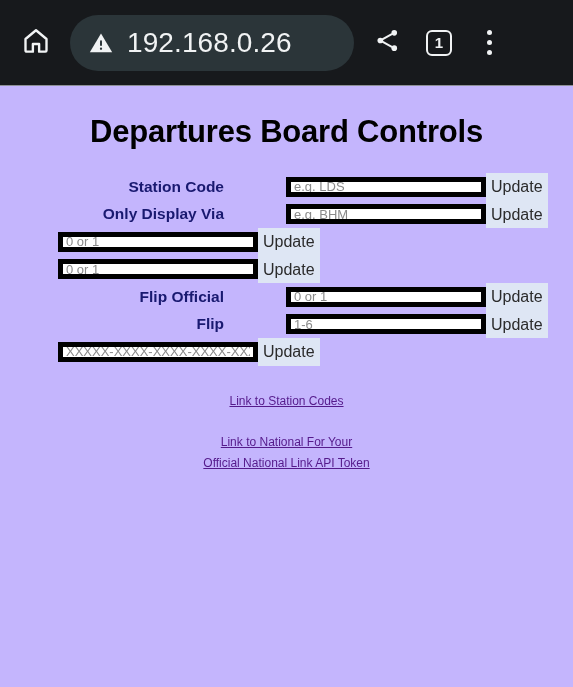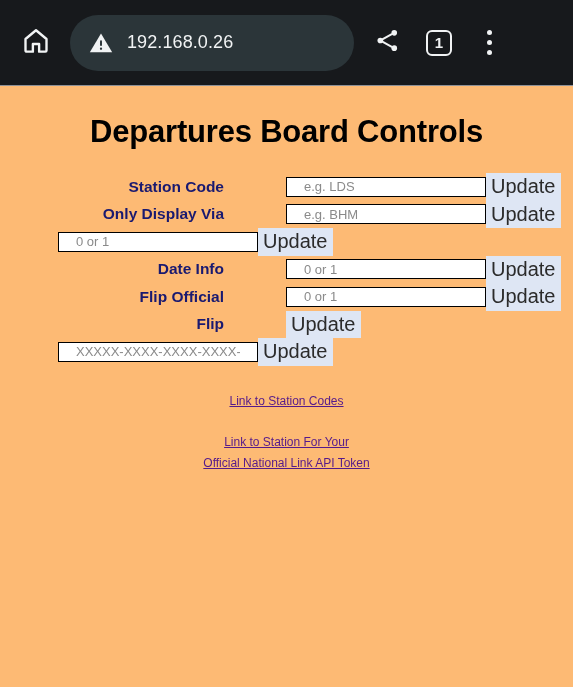--- a/index.html
+++ b/index.html
@@ -50,21 +50,21 @@
     flex: 0 0 auto;
     width: 26px;
     height: 26px;
     display: flex;
     align-items: center;
     justify-content: center;
   }
   #omnibox-url {
     margin-left: 13px;
     color: #f1f3f4;
-    font-size: 18px;
+    font-size: 28px;
     letter-spacing: 0.1px;
     white-space: nowrap;
     overflow: hidden;
     font-family: "Liberation Sans", sans-serif;
   }
   .toolbar-action {
     width: 42px;
     height: 42px;
     display: flex;
     align-items: center;
@@ -96,21 +96,21 @@
     height: 5px;
     border-radius: 50%;
     background: #f1f3f4;
     margin: 2.4px 0;
   }
 
   
   #page-content {
     position: relative;
     height: calc(687px - 86px);
-    background: #fdba74;
+    background: #c4b5fd;
   }
   #page-title {
     text-align: center;
     font-size: 31px;
     font-weight: bold;
     color: #000000;
     margin: 0;
     padding-top: 28px;
     letter-spacing: -0.2px;
     font-family: "Liberation Sans", sans-serif;
@@ -140,40 +140,40 @@
   .row-field-wrap {
     flex: 0 0 auto;
     margin-left: 58px;
     display: flex;
     align-items: center;
   }
   .row-input {
     width: 200px;
     height: 20px;
     box-sizing: border-box;
-    border: 1px solid #000000;
+    border: 5px solid #000000;
     background: #ffffff;
     font-size: 13px;
     color: #000000;
-    padding: 1px 17px;
+    padding: 1px 3px;
     font-family: "Liberation Sans", sans-serif;
     outline: none;
   }
   .row-input::placeholder {
     color: #8a8a8a;
     opacity: 1;
   }
   .row-update-button {
     margin-left: 0px;
     height: 27.5px;
     min-width: 51px;
     border: none;
     background: #dee6f4;
     color: #2b2b2b;
-    font-size: 20px;
+    font-size: 16px;
     font-family: "Liberation Sans", sans-serif;
     padding: 0 5px;
     cursor: pointer;
     line-height: 27.5px;
     text-align: center;
   }
 
   #links-section {
     margin-top: 25px;
     text-align: center;
@@ -264,54 +264,54 @@
     </div>
 
     <div class="form-row">
       <div class="row-field-wrap">
         <input class="row-input" type="text" placeholder="0 or 1" style="">
         <button class="row-update-button">Update</button>
       </div>
     </div>
 
     <div class="form-row">
-      <div class="row-label">Date Info</div>
       <div class="row-field-wrap">
         <input class="row-input" type="text" placeholder="0 or 1" style="">
         <button class="row-update-button">Update</button>
       </div>
     </div>
 
     <div class="form-row">
       <div class="row-label">Flip Official</div>
       <div class="row-field-wrap">
         <input class="row-input" type="text" placeholder="0 or 1" style="">
         <button class="row-update-button">Update</button>
       </div>
     </div>
 
     <div class="form-row">
       <div class="row-label">Flip</div>
       <div class="row-field-wrap">
+        <input class="row-input" type="text" placeholder="1-6" style="">
         <button class="row-update-button">Update</button>
       </div>
     </div>
 
     <div class="form-row">
       <div class="row-field-wrap">
         <input class="row-input" type="text" placeholder="XXXXX-XXXX-XXXX-XXXX-XXXXXXXXXXXX" style="">
         <button class="row-update-button">Update</button>
       </div>
     </div>
 
   </div>
 
   <div id="links-section">
     <div id="station-codes-link-row">
       <a class="page-link" href="#">Link to Station Codes</a>
     </div>
     <div id="api-token-link-row">
-      <a class="page-link" href="#">Link to Station For Your</a><br>
+      <a class="page-link" href="#">Link to National For Your</a><br>
       <a class="page-link" href="#">Official National Link API Token</a>
     </div>
   </div>
 
 </div>
 
 </body></html>

